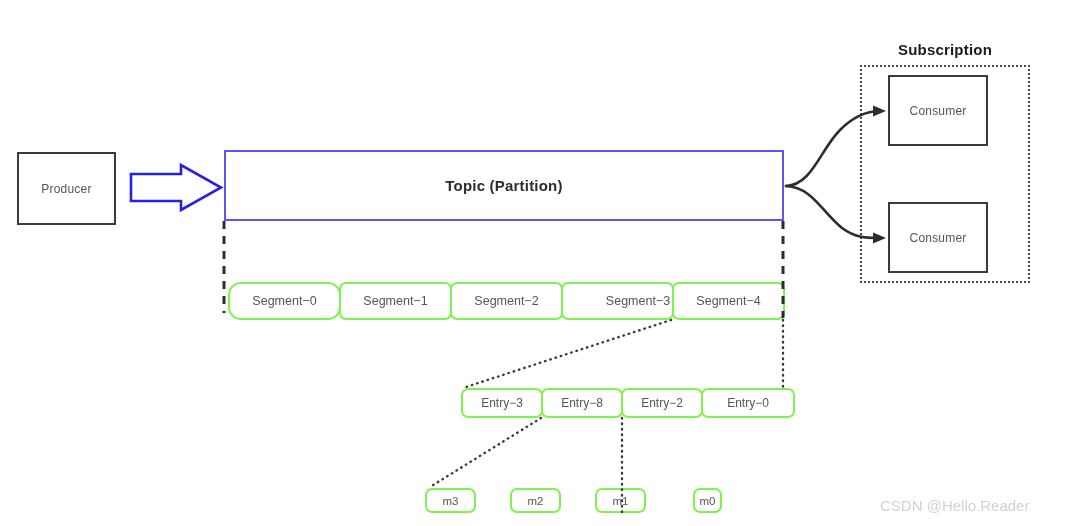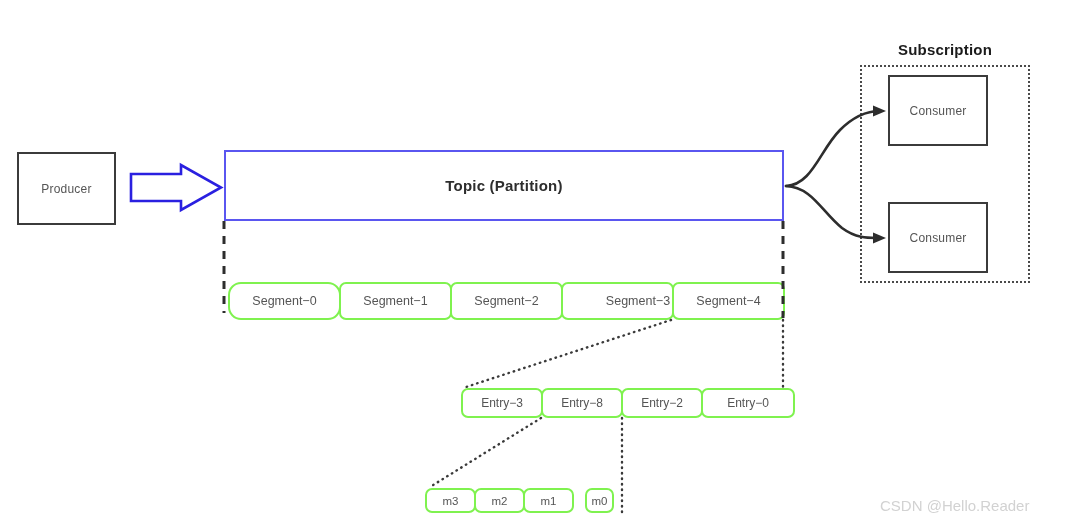--- a/index.html
+++ b/index.html
@@ -153,21 +153,21 @@
       <span class="lbl">Entry−8</span>
     </div>
     <div class="green-cell" style="width:82px; height:30px;">
       <span class="lbl">Entry−2</span>
     </div>
     <div class="green-cell" style="width:94px; height:30px;">
       <span class="lbl">Entry−0</span>
     </div>
   </div>
 
-  <div class="abs green-row msg-row" style="left:425px; top:488px; height:25px;">
+  <div class="abs green-row msg-row" style="left:425px; top:488px; height:25px;gap:36px;">
     <div class="green-cell" style="width:51px; height:25px;">
       <span class="lbl">m3</span>
     </div>
     <div class="green-cell" style="width:51px; height:25px;">
       <span class="lbl">m2</span>
     </div>
     <div class="green-cell" style="width:51px; height:25px;">
       <span class="lbl">m1</span>
     </div>
     <div class="green-cell" style="width:29px; height:25px;margin-left:11px;">

